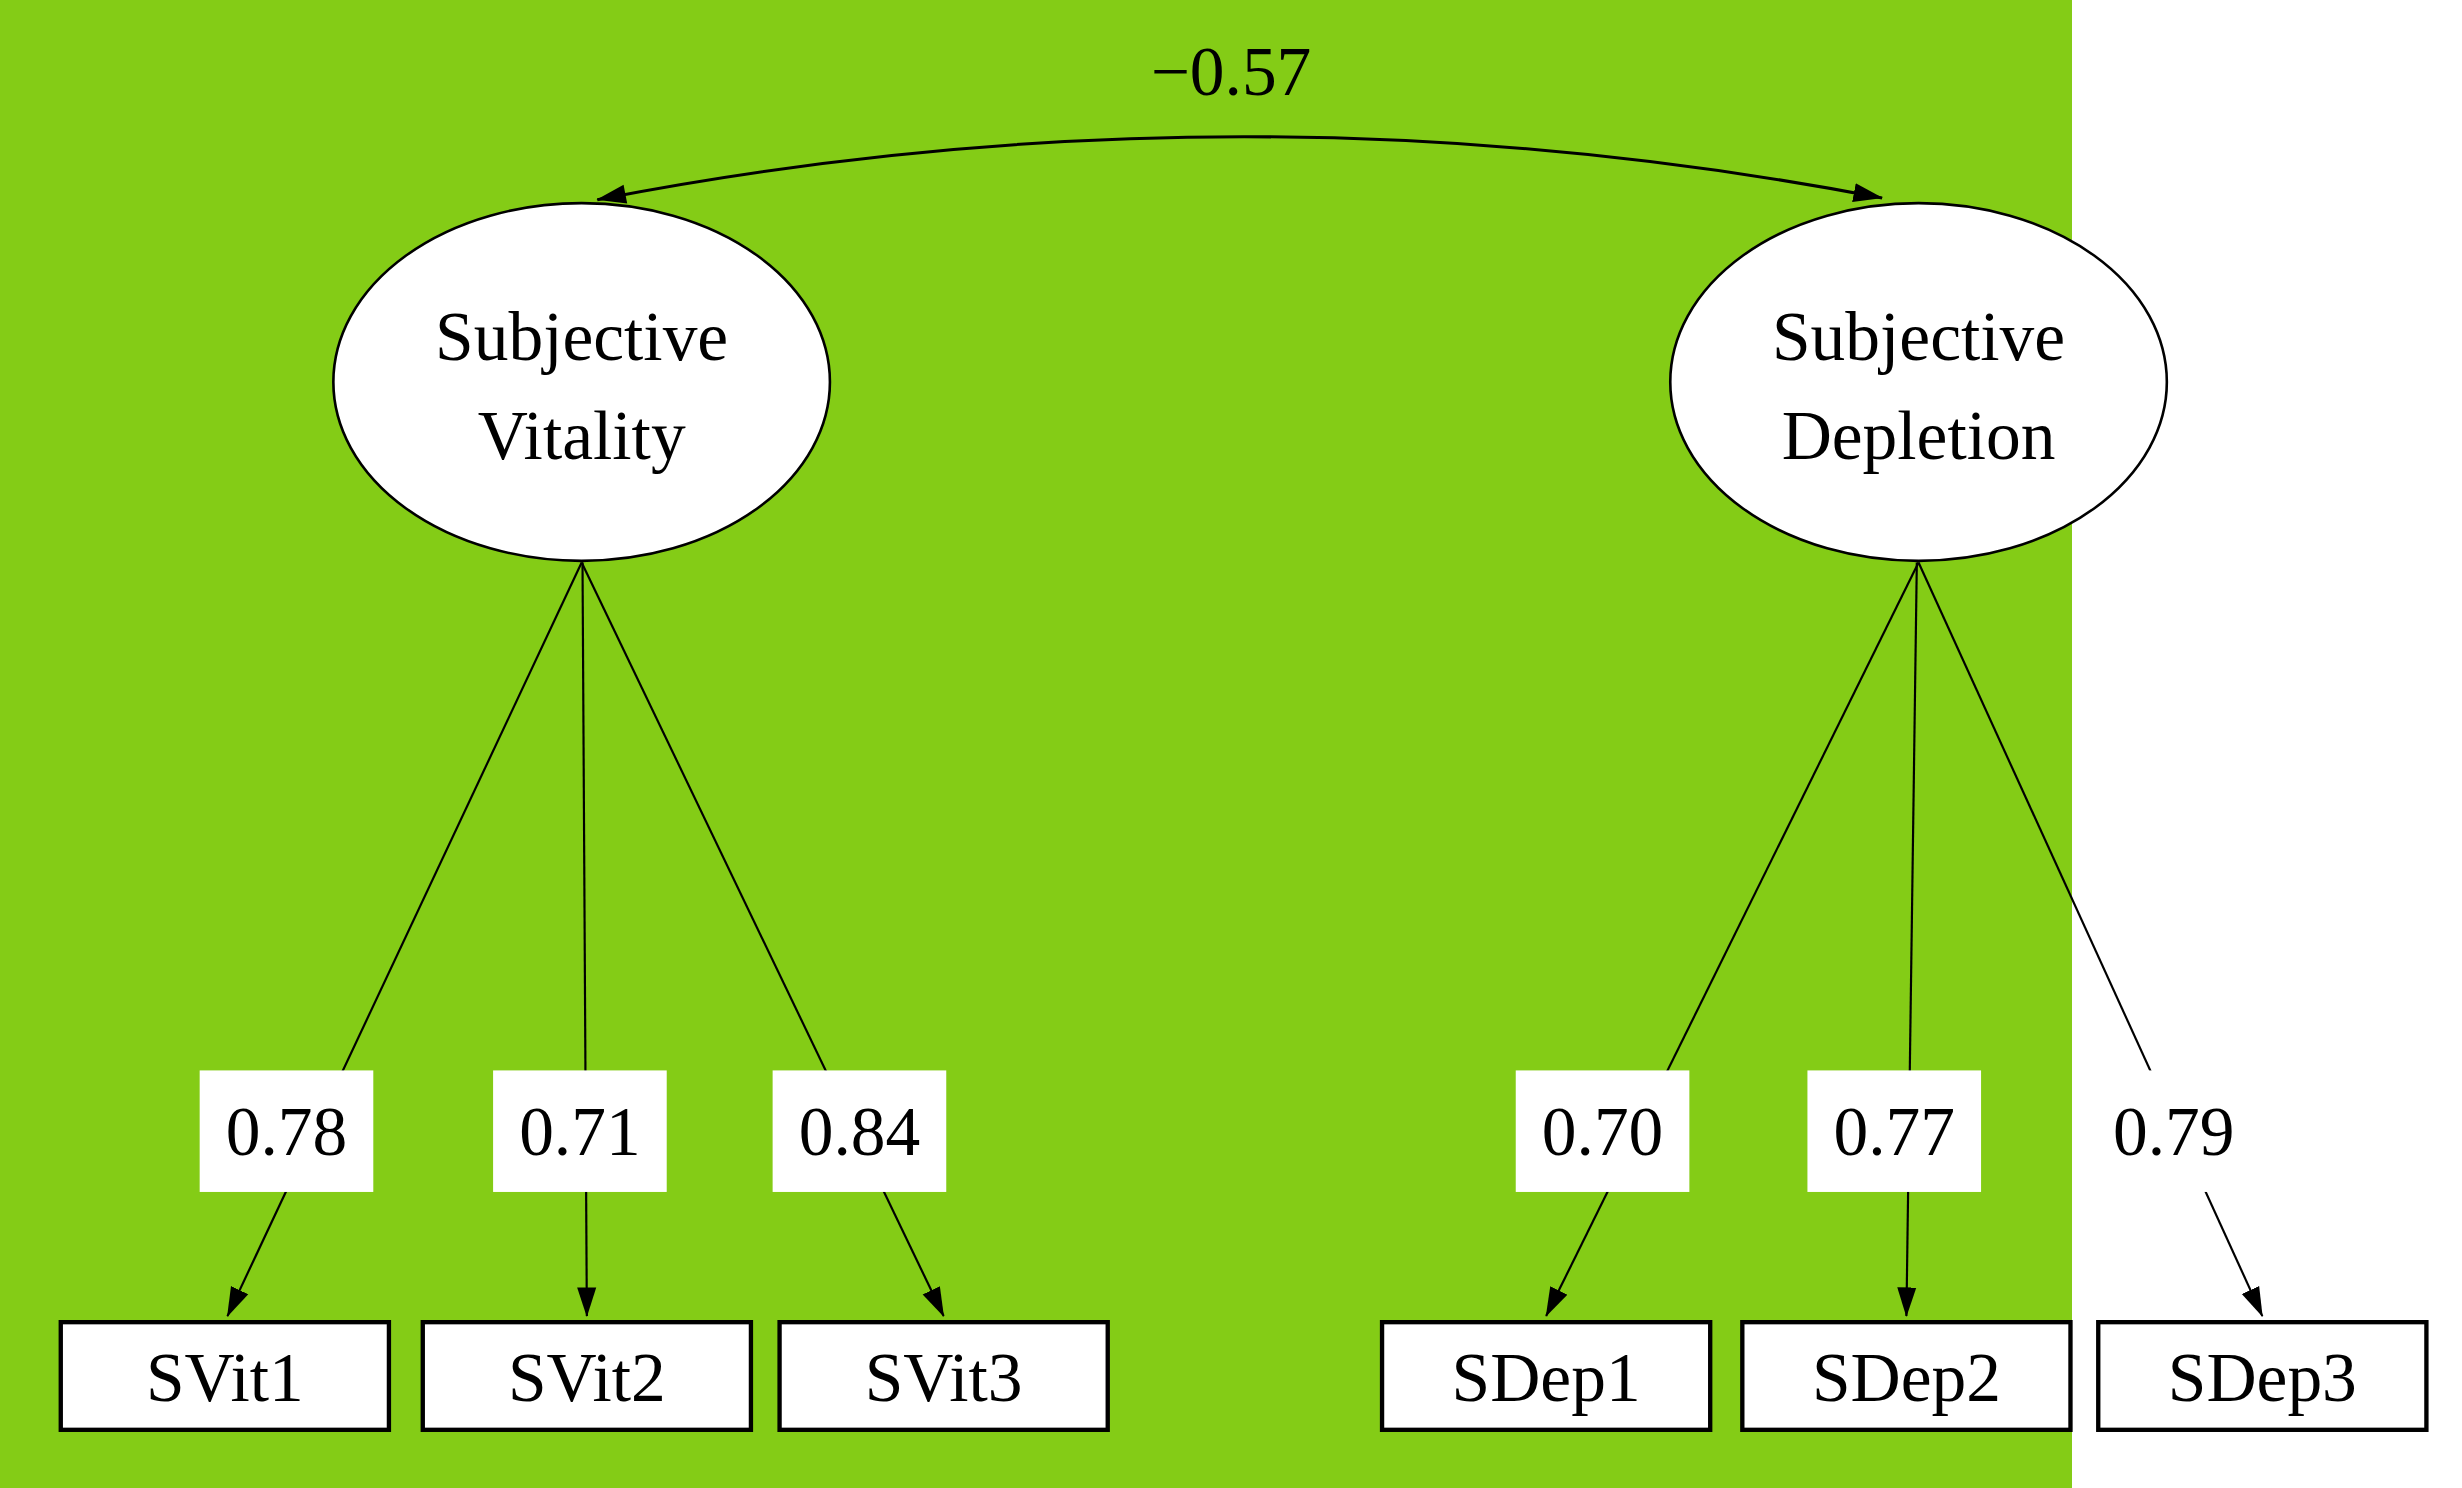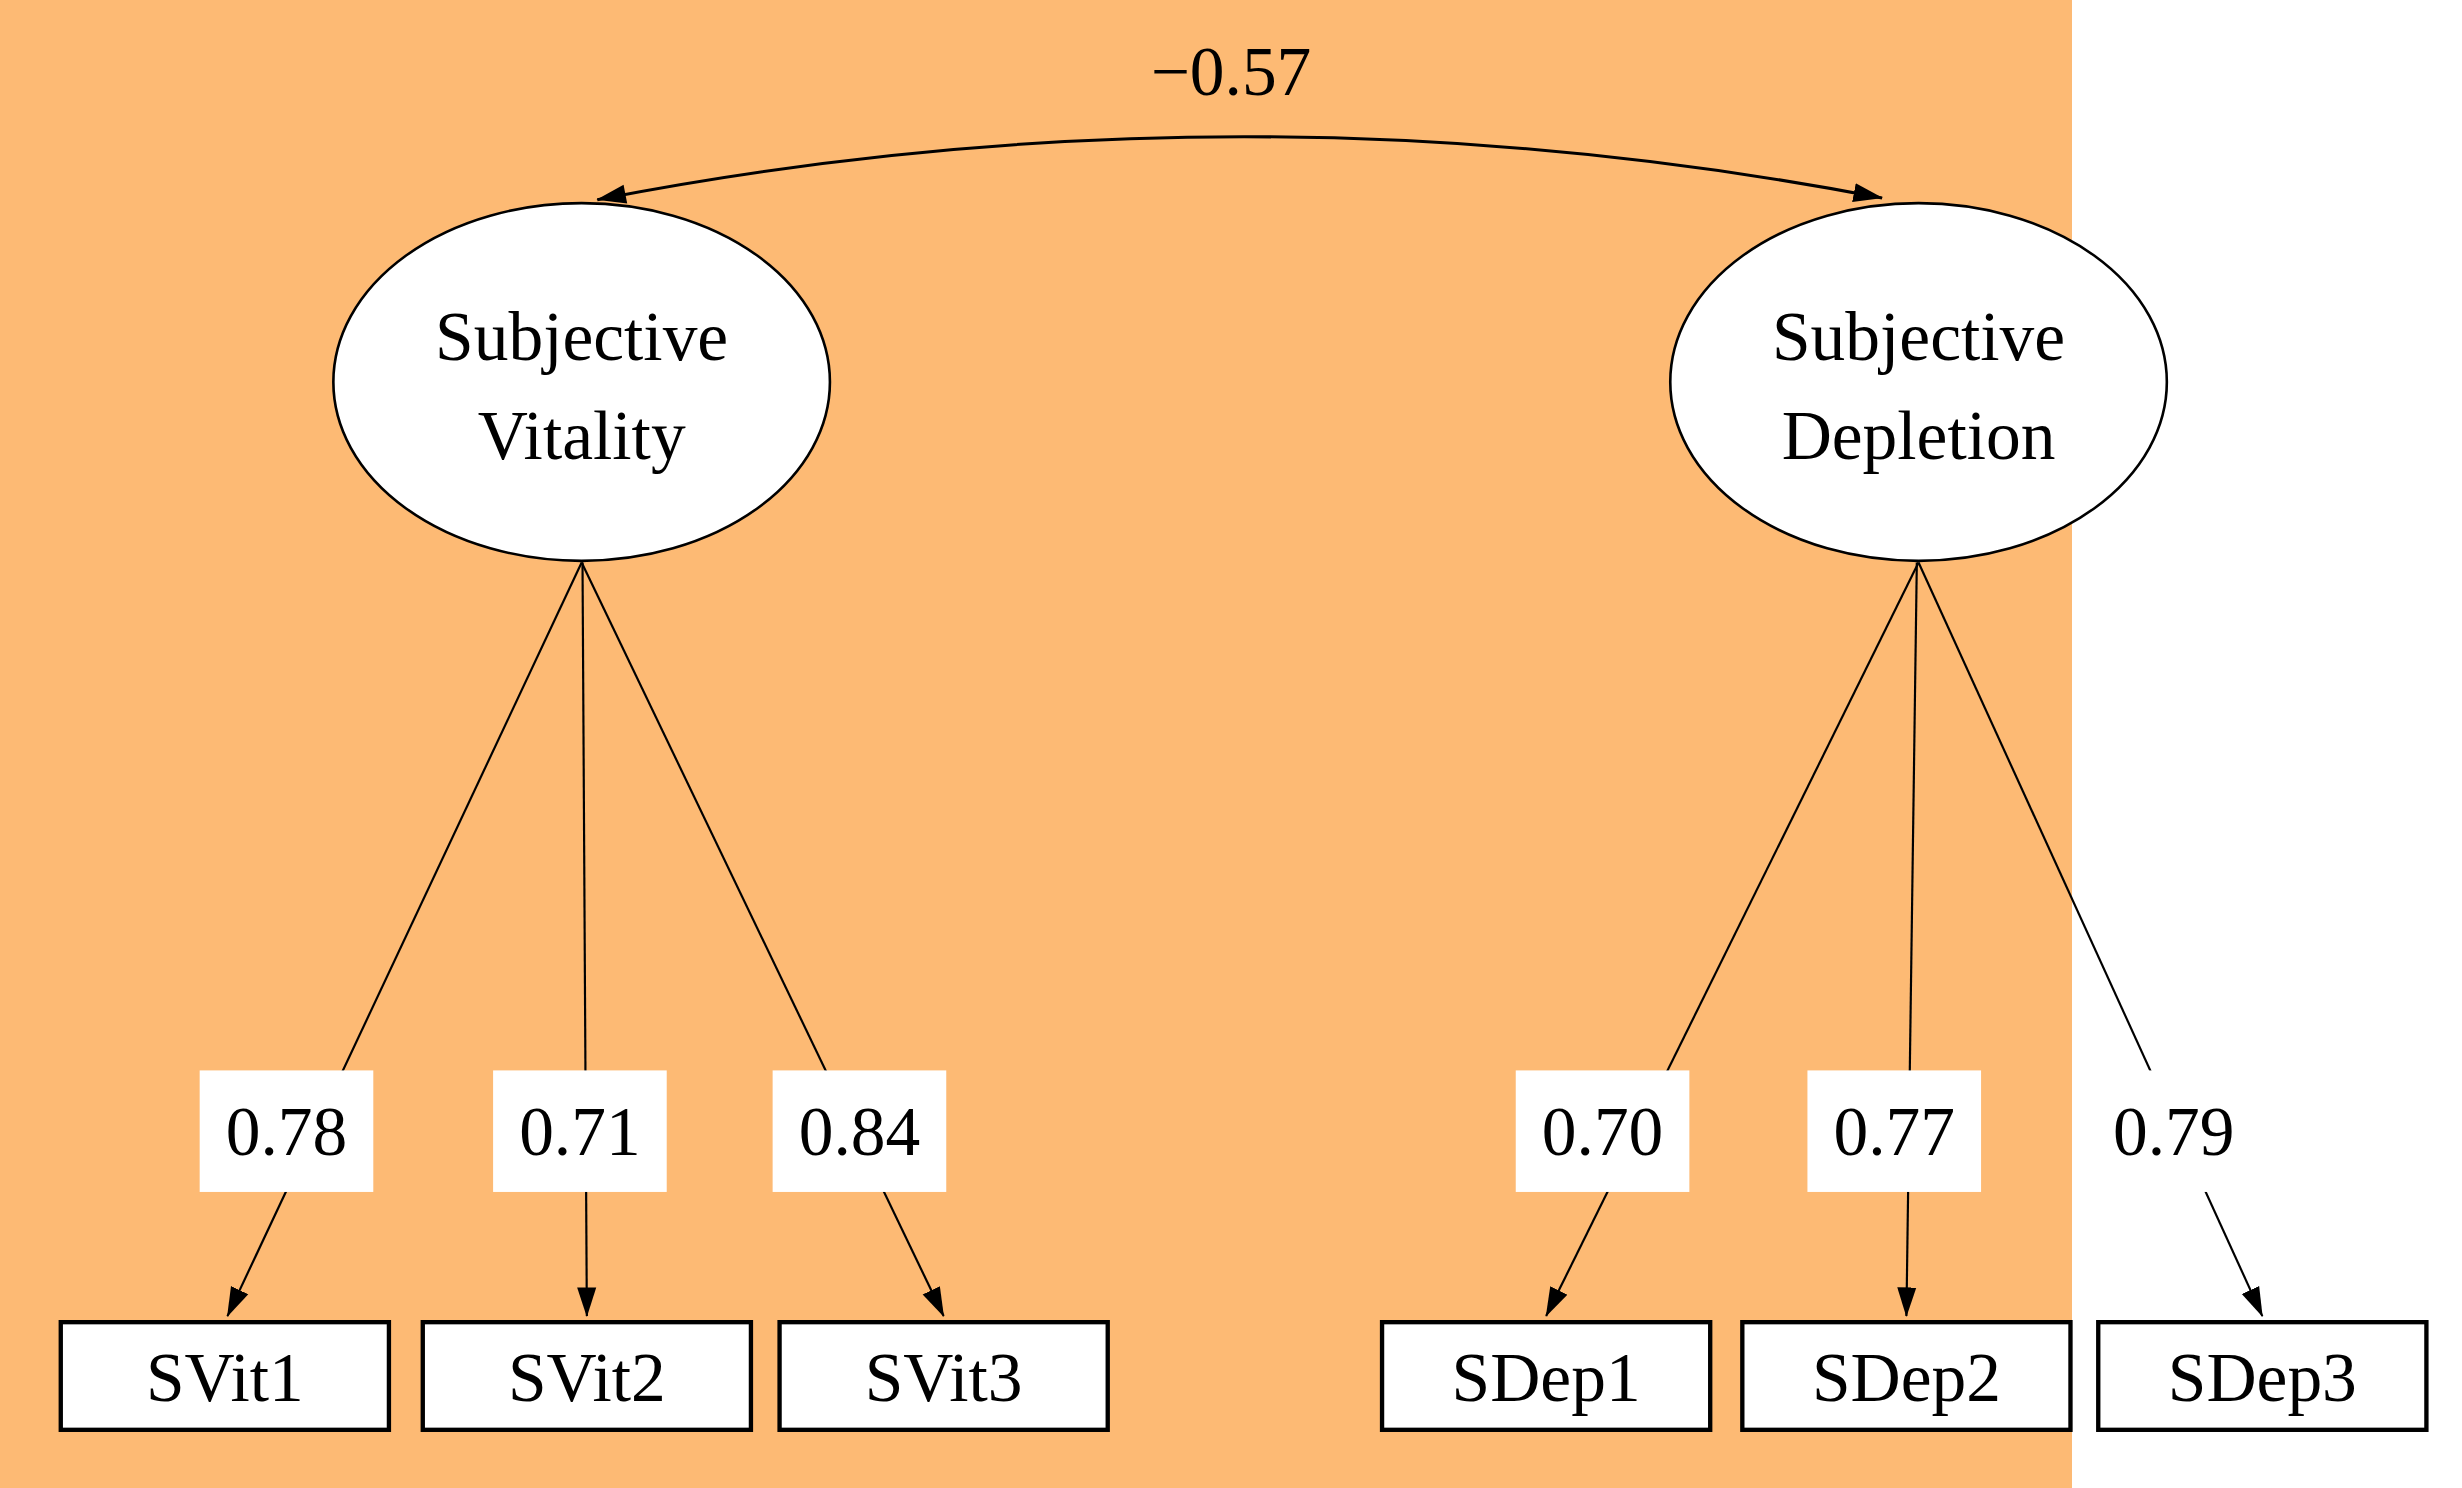--- a/index.html
+++ b/index.html
@@ -1,16 +1,16 @@
 <!DOCTYPE html>
 <html style="font-size:14px"><head>
 <meta charset="utf-8">
 <style>
   html, body { margin: 0; padding: 0; background: #ffffff; }
-  .stage { width: 2072px; height: 1488px; background: #fdba74; }
+  .stage { width: 2072px; height: 1488px; background: #84cc16; }
   svg { display: block; }
   text {
     font-family: "Liberation Serif", "DejaVu Serif", serif;
     fill: #000000;
   }
   .lat-label   { font-size: 80px; }
   .num-label   { font-size: 80px; }
   .ind-label   { font-size: 80px; }
   .cov-label   { font-size: 80px; }
   .shape       { fill: #ffffff; stroke: #000000; }

